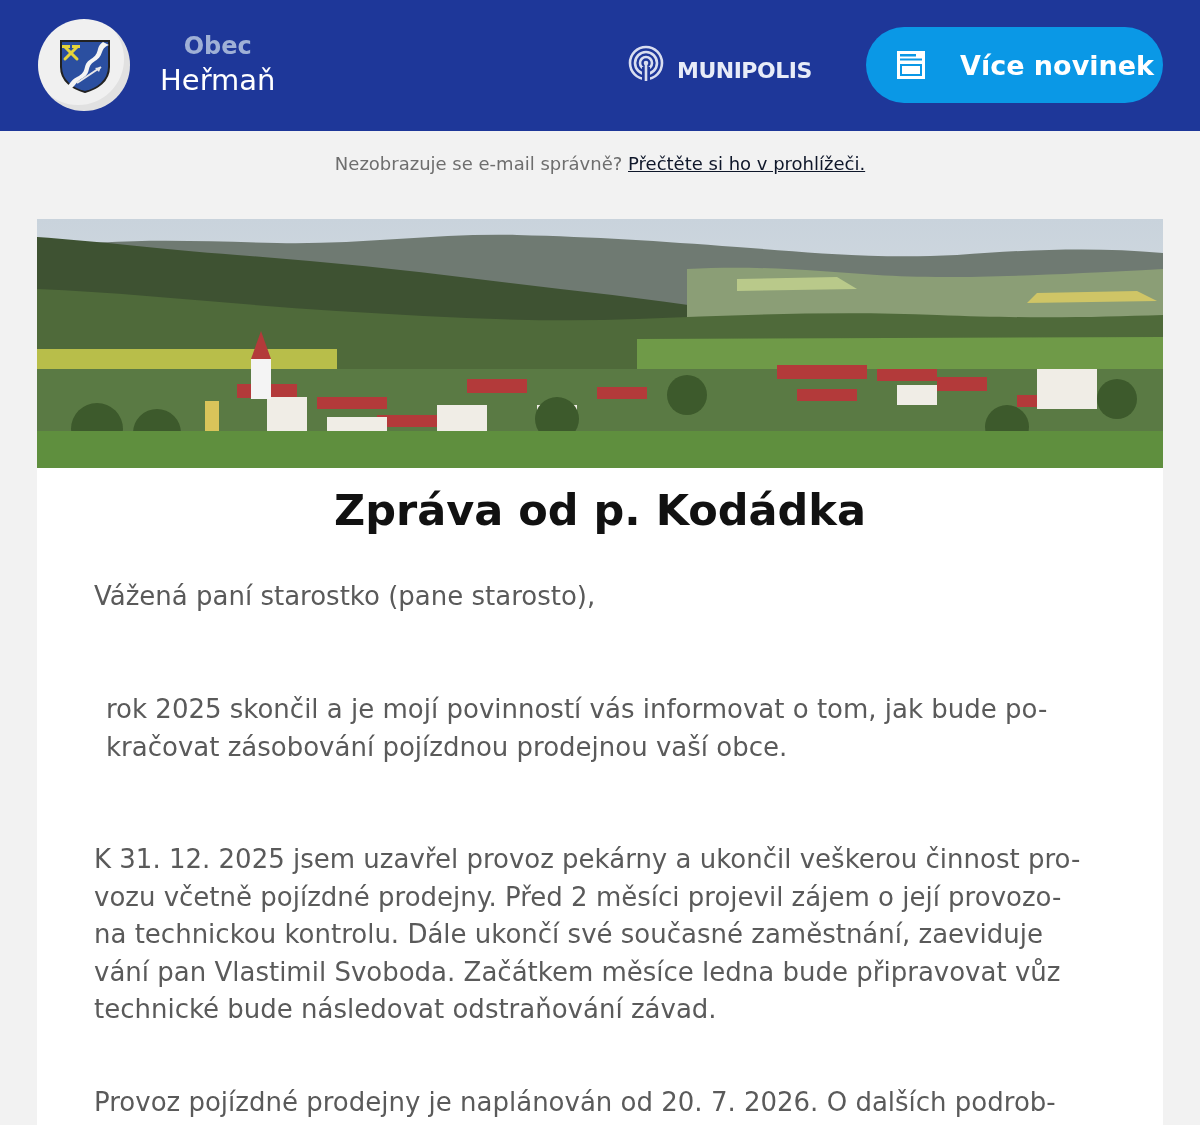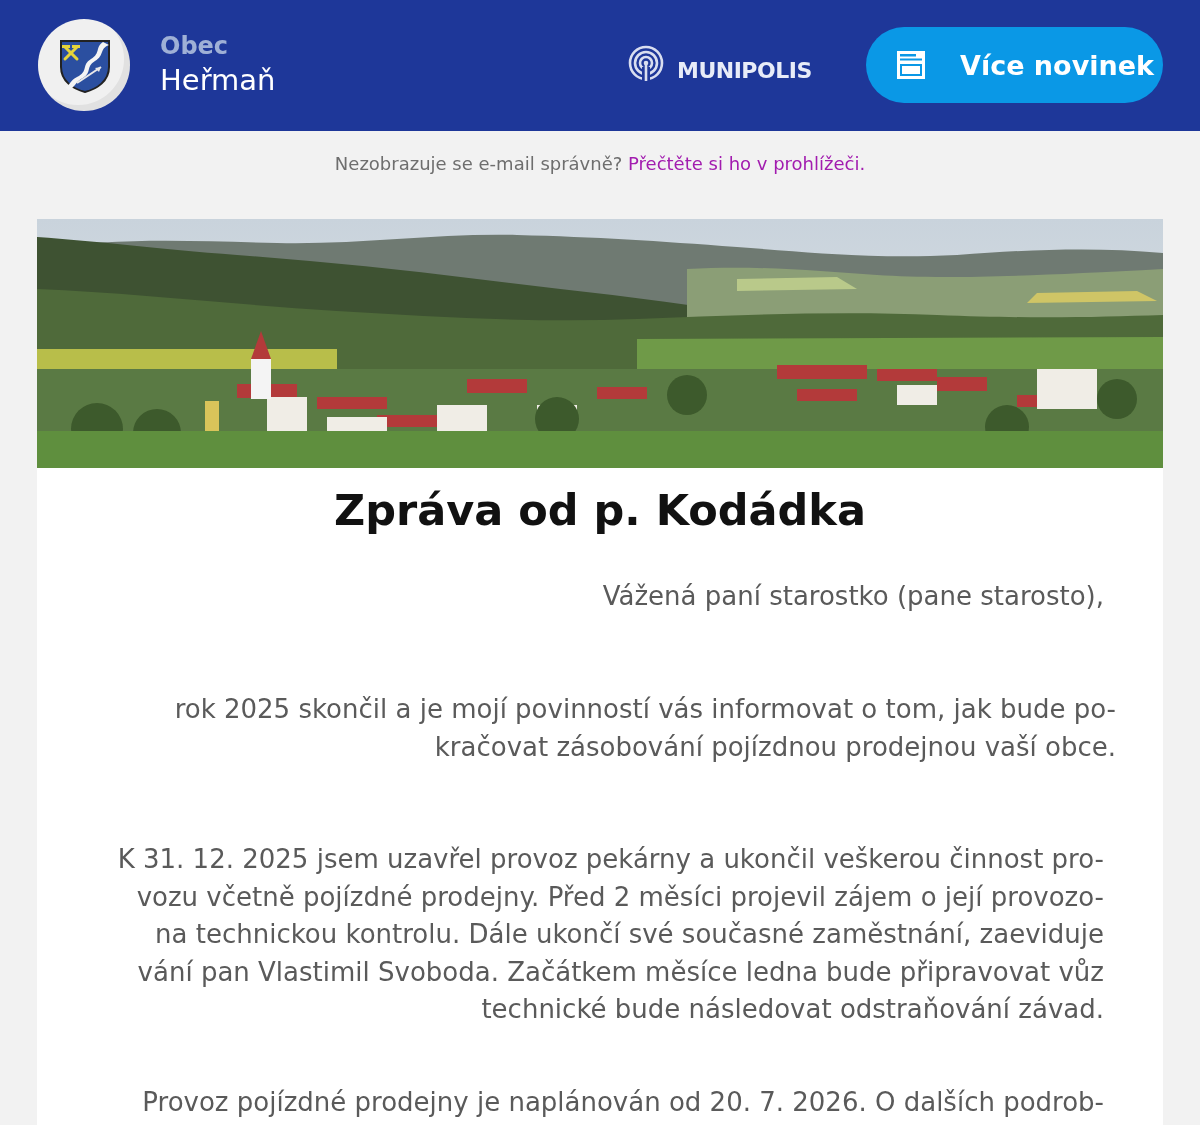--- a/index.html
+++ b/index.html
@@ -2,20 +2,21 @@
 <html><head>
   <meta charset="utf-8">
   <style>
     * { box-sizing: border-box; margin: 0; padding: 0; }
     html, body { width: 1200px; height: 1125px; overflow: hidden; }
     body { background: #f2f2f2; font-family: "DejaVu Sans", sans-serif; }
 
     .header {
       position: absolute; left: 0; top: 0; width: 1200px; height: 131px;
       background: #1e3799;
+      text-align: center;
     }
     .logo-circle {
       position: absolute; left: 38px; top: 19px; width: 92px; height: 92px;
       border-radius: 50%; background: #f0f0f0;
       box-shadow: inset -6px -6px 0 rgba(0,0,0,0.06);
     }
     .logo-circle svg { position: absolute; left: 21px; top: 20px; }
     .brand { position: absolute; left: 160px; top: 30px; }
     .brand .small { color: #9fb0d6; font-weight: bold; font-size: 24px; line-height: 32px; }
     .brand .big { color: #ffffff; font-size: 29px; line-height: 36px; }
@@ -28,35 +29,35 @@
       border-radius: 38px; background: #0a98e6;
       display: flex; align-items: center; padding-left: 30px;
       color: #ffffff; font-weight: bold; font-size: 27px; cursor: pointer;
     }
     .more-btn .lbl { margin-left: 34px; }
 
     .notice {
       position: absolute; left: 0; top: 151px; width: 1200px; text-align: center;
       color: #6e6e6e; font-size: 18px; line-height: 26px;
     }
-    .notice a { color: #a21caf; }
+    .notice a { color: #0f172a; text-decoration: underline; }
 
     .card {
       position: absolute; left: 37px; top: 219px; width: 1126px; height: 920px;
       background: #ffffff;
     }
     .hero { width: 1126px; height: 249px; overflow: hidden; position: relative; display: block; }
 
     .title {
       position: absolute; left: 0; top: 484px; width: 1200px; text-align: center;
       font-weight: bold; font-size: 43px; line-height: 52px; color: #111;
     }
     .para {
       position: absolute; left: 94px; width: 1010px;
-      color: #5a5a5a; font-size: 26px; line-height: 37.5px; text-align: right;
+      color: #5a5a5a; font-size: 26px; line-height: 37.5px;
     }
   </style>
 </head>
 <body>
 
 <div class="header">
   <div class="logo-circle">
     <svg width="52" height="54" viewBox="0 0 52 54">
       <path d="M2 2 H50 V28 C50 42 38 50 26 53 C14 50 2 42 2 28 Z" fill="#2b4fa0" stroke="#222" stroke-width="2"></path>
       <path d="M44 3 C36 8 42 14 32 20 C22 26 30 32 18 38 C10 42 12 46 6 48 L10 51 C16 48 16 44 22 40 C34 34 26 28 36 22 C46 16 40 10 50 6 Z" fill="#f4f4f4"></path>

